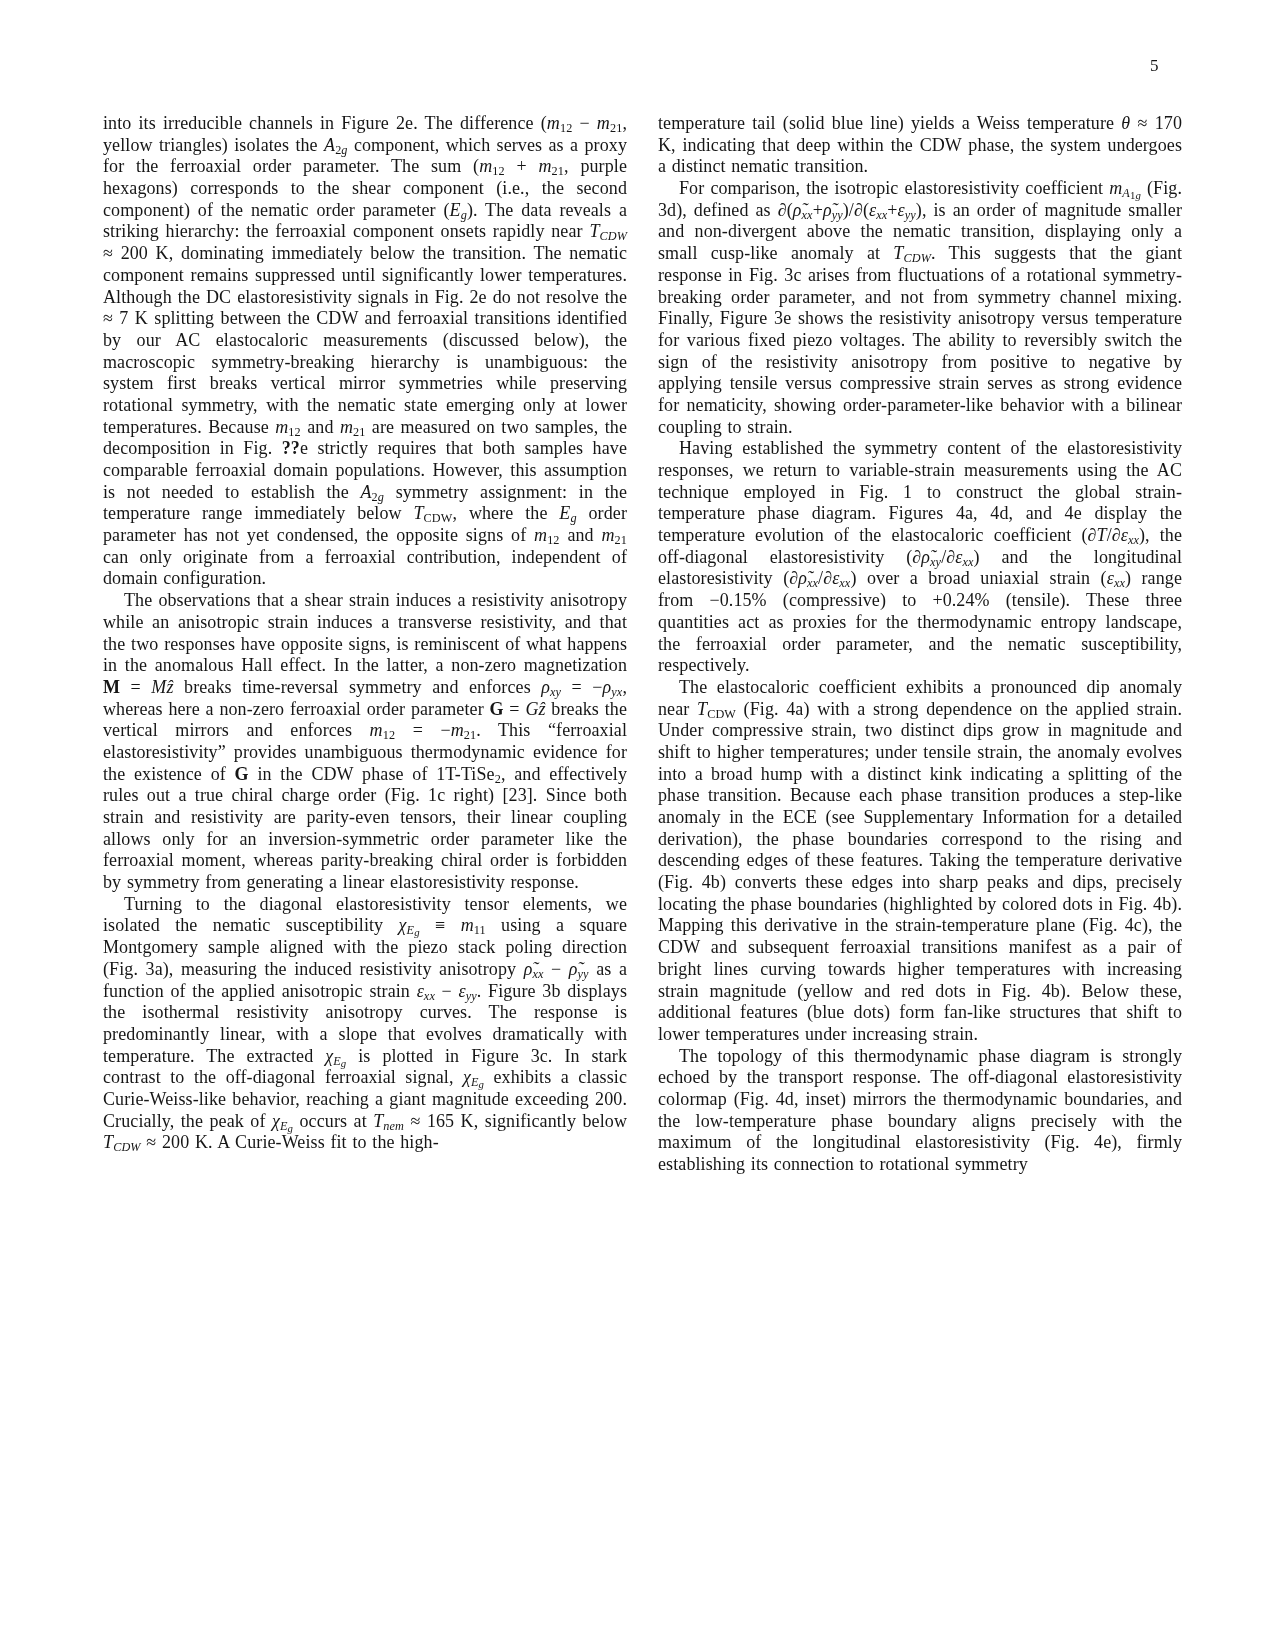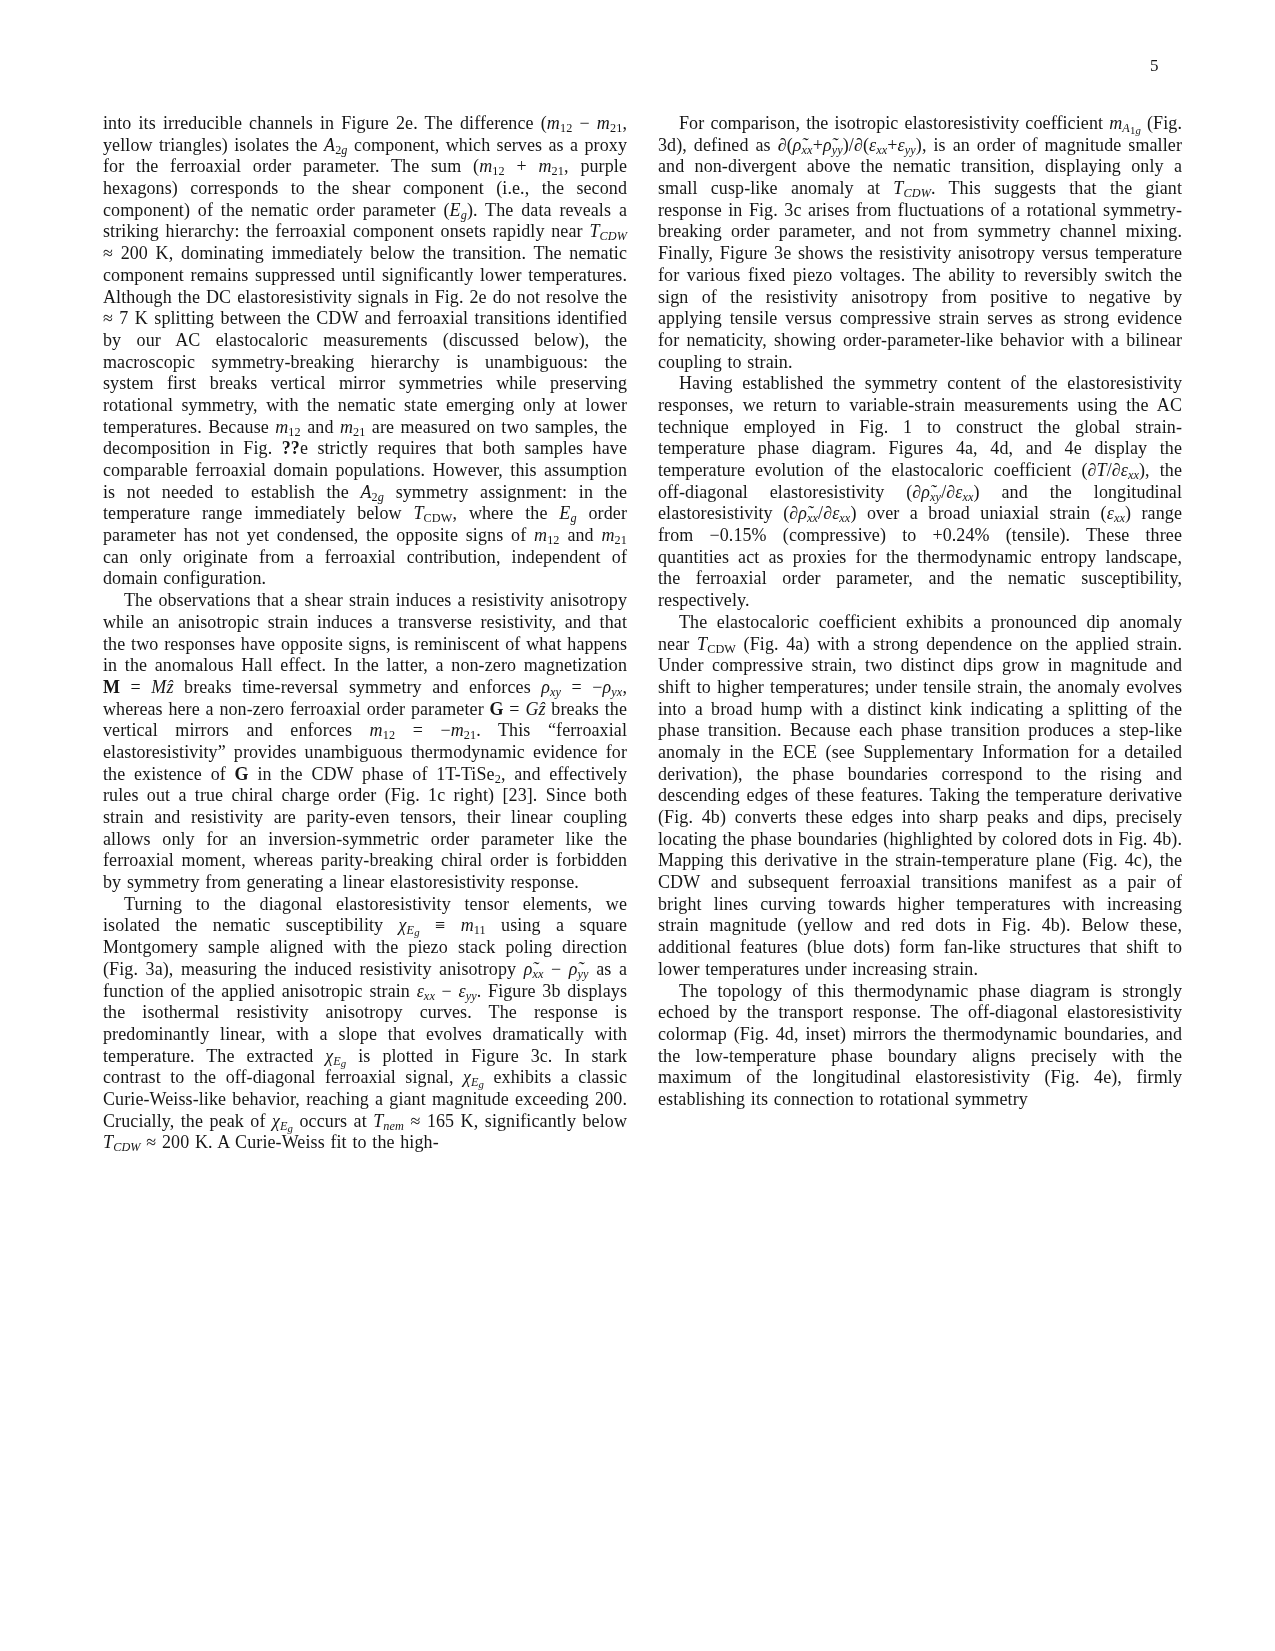--- a/index.html
+++ b/index.html
@@ -65,19 +65,20 @@
 
 <div class="columns">
 
   <div class="col">
     <p class="noindent">into its irreducible channels in Figure 2e.  The difference (<i>m</i><sub>12</sub> − <i>m</i><sub>21</sub>, yellow triangles) isolates the <i>A</i><sub>2<i>g</i></sub> component, which serves as a proxy for the ferroaxial order parameter.  The sum (<i>m</i><sub>12</sub> + <i>m</i><sub>21</sub>, purple hexagons) corresponds to the shear component (i.e., the second component) of the nematic order parameter (<i>E<sub>g</sub></i>).  The data reveals a striking hierarchy:  the ferroaxial component onsets rapidly near <i>T<sub>CDW</sub></i> ≈ 200 K, dominating immediately below the transition.  The nematic component remains suppressed until significantly lower temperatures.  Although the DC elastoresistivity signals in Fig. 2e do not resolve the ≈ 7 K splitting between the CDW and ferroaxial transitions identified by our AC elastocaloric measurements (discussed below), the macroscopic symmetry-breaking hierarchy is unambiguous:  the system first breaks vertical mirror symmetries while preserving rotational symmetry, with the nematic state emerging only at lower temperatures.  Because <i>m</i><sub>12</sub> and <i>m</i><sub>21</sub> are measured on two samples, the decomposition in Fig. <b>??</b>e strictly requires that both samples have comparable ferroaxial domain populations.  However, this assumption is not needed to establish the <i>A</i><sub>2<i>g</i></sub> symmetry assignment:  in the temperature range immediately below <i>T</i><sub>CDW</sub>, where the <i>E<sub>g</sub></i> order parameter has not yet condensed, the opposite signs of <i>m</i><sub>12</sub> and <i>m</i><sub>21</sub> can only originate from a ferroaxial contribution, independent of domain configuration.</p>
     <p>The observations that a shear strain induces a resistivity anisotropy while an anisotropic strain induces a transverse resistivity, and that the two responses have opposite signs, is reminiscent of what happens in the anomalous Hall effect.  In the latter, a non-zero magnetization <b>M</b> = <i>M</i><i>ẑ</i> breaks time-reversal symmetry and enforces <i>ρ<sub>xy</sub></i> = −<i>ρ<sub>yx</sub></i>, whereas here a non-zero ferroaxial order parameter <b>G</b> = <i>G</i><i>ẑ</i> breaks the vertical mirrors and enforces <i>m</i><sub>12</sub> = −<i>m</i><sub>21</sub>.  This “ferroaxial elastoresistivity” provides unambiguous thermodynamic evidence for the existence of <b>G</b> in the CDW phase of 1T-TiSe<sub>2</sub>, and effectively rules out a true chiral charge order (Fig. 1c right) [23].  Since both strain and resistivity are parity-even tensors, their linear coupling allows only for an inversion-symmetric order parameter like the ferroaxial moment, whereas parity-breaking chiral order is forbidden by symmetry from generating a linear elastoresistivity response.</p>
     <p>Turning to the diagonal elastoresistivity tensor elements, we isolated the nematic susceptibility <i>χ</i><sub><i>E<sub>g</sub></i></sub> ≡ <i>m</i><sub>11</sub> using a square Montgomery sample aligned with the piezo stack poling direction (Fig. 3a), measuring the induced resistivity anisotropy <i>ρ̃<sub>xx</sub></i> − <i>ρ̃<sub>yy</sub></i> as a function of the applied anisotropic strain <i>ε<sub>xx</sub></i> − <i>ε<sub>yy</sub></i>.  Figure 3b displays the isothermal resistivity anisotropy curves.  The response is predominantly linear, with a slope that evolves dramatically with temperature.  The extracted <i>χ</i><sub><i>E<sub>g</sub></i></sub> is plotted in Figure 3c.  In stark contrast to the off-diagonal ferroaxial signal, <i>χ</i><sub><i>E<sub>g</sub></i></sub> exhibits a classic Curie-Weiss-like behavior, reaching a giant magnitude exceeding 200.  Crucially, the peak of <i>χ</i><sub><i>E<sub>g</sub></i></sub> occurs at <i>T<sub>nem</sub></i> ≈ 165 K, significantly below <i>T<sub>CDW</sub></i> ≈ 200 K. A Curie-Weiss fit to the high-</p>
   </div>
 
   <div class="col">
+    <p class="noindent">temperature tail (solid blue line) yields a Weiss temperature <i>θ</i> ≈ 170 K, indicating that deep within the CDW phase, the system undergoes a distinct nematic transition.</p>
     <p>For comparison, the isotropic elastoresistivity coefficient <i>m</i><sub><i>A</i><sub>1<i>g</i></sub></sub> (Fig. 3d), defined as <i>∂</i>(<i>ρ̃<sub>xx</sub></i>+<i>ρ̃<sub>yy</sub></i>)/<i>∂</i>(<i>ε<sub>xx</sub></i>+<i>ε<sub>yy</sub></i>), is an order of magnitude smaller and non-divergent above the nematic transition, displaying only a small cusp-like anomaly at <i>T<sub>CDW</sub></i>.  This suggests that the giant response in Fig. 3c arises from fluctuations of a rotational symmetry-breaking order parameter, and not from symmetry channel mixing.  Finally, Figure 3e shows the resistivity anisotropy versus temperature for various fixed piezo voltages.  The ability to reversibly switch the sign of the resistivity anisotropy from positive to negative by applying tensile versus compressive strain serves as strong evidence for nematicity, showing order-parameter-like behavior with a bilinear coupling to strain.</p>
     <p>Having established the symmetry content of the elastoresistivity responses, we return to variable-strain measurements using the AC technique employed in Fig. 1 to construct the global strain-temperature phase diagram.  Figures 4a, 4d, and 4e display the temperature evolution of the elastocaloric coefficient (<i>∂T</i>/<i>∂ε<sub>xx</sub></i>), the off-diagonal elastoresistivity (<i>∂ρ̃<sub>xy</sub></i>/<i>∂ε<sub>xx</sub></i>) and the longitudinal elastoresistivity (<i>∂ρ̃<sub>xx</sub></i>/<i>∂ε<sub>xx</sub></i>) over a broad uniaxial strain (<i>ε<sub>xx</sub></i>) range from −0.15% (compressive) to +0.24% (tensile).  These three quantities act as proxies for the thermodynamic entropy landscape, the ferroaxial order parameter, and the nematic susceptibility, respectively.</p>
     <p>The elastocaloric coefficient exhibits a pronounced dip anomaly near <i>T</i><sub>CDW</sub> (Fig. 4a) with a strong dependence on the applied strain.  Under compressive strain, two distinct dips grow in magnitude and shift to higher temperatures; under tensile strain, the anomaly evolves into a broad hump with a distinct kink indicating a splitting of the phase transition.  Because each phase transition produces a step-like anomaly in the ECE (see Supplementary Information for a detailed derivation), the phase boundaries correspond to the rising and descending edges of these features.  Taking the temperature derivative (Fig. 4b) converts these edges into sharp peaks and dips, precisely locating the phase boundaries (highlighted by colored dots in Fig. 4b).  Mapping this derivative in the strain-temperature plane (Fig. 4c), the CDW and subsequent ferroaxial transitions manifest as a pair of bright lines curving towards higher temperatures with increasing strain magnitude (yellow and red dots in Fig. 4b).  Below these, additional features (blue dots) form fan-like structures that shift to lower temperatures under increasing strain.</p>
     <p>The topology of this thermodynamic phase diagram is strongly echoed by the transport response.  The off-diagonal elastoresistivity colormap (Fig. 4d, inset) mirrors the thermodynamic boundaries, and the low-temperature phase boundary aligns precisely with the maximum of the longitudinal elastoresistivity (Fig. 4e), firmly establishing its connection to rotational symmetry</p>
   </div>
 
 </div>
 
 </body></html>

